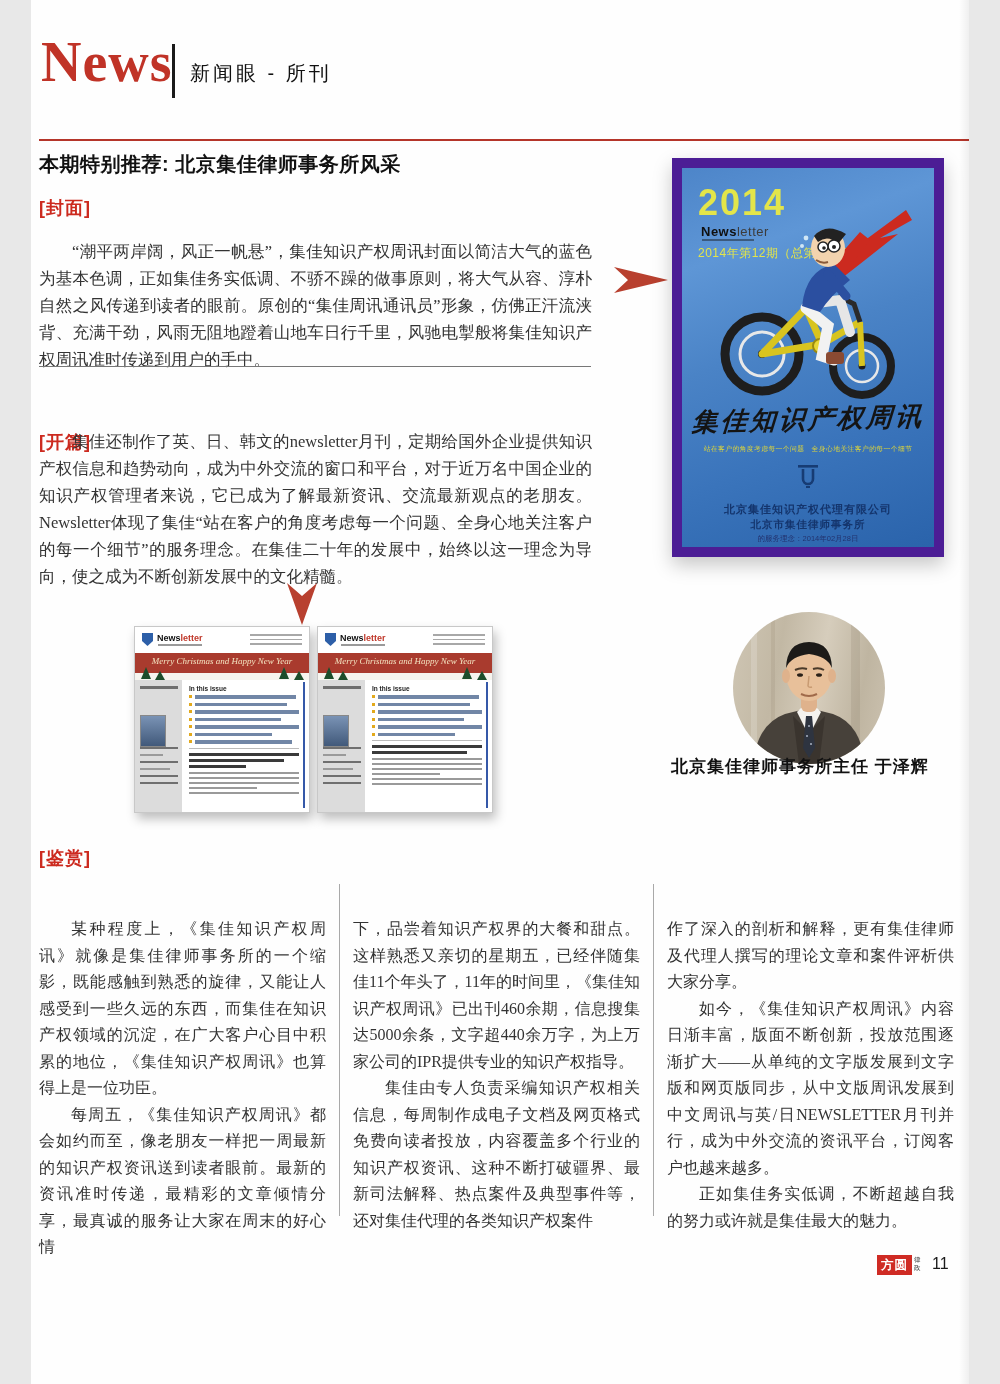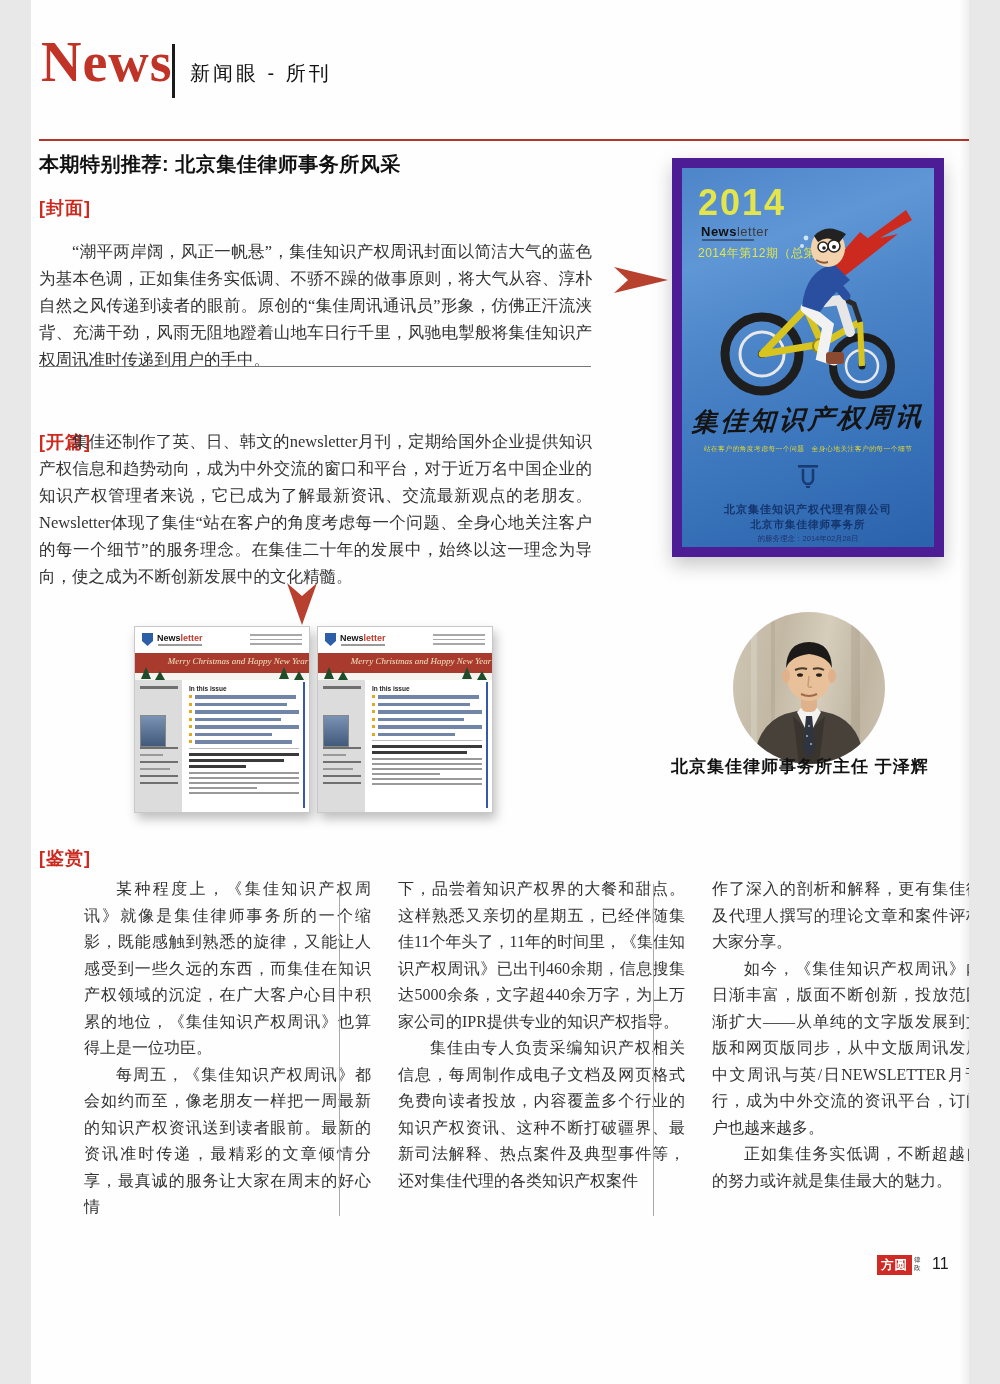--- a/index.html
+++ b/index.html
@@ -78,21 +78,21 @@
     clip-path:polygon(0 0,100% 0,100% 62%,50% 100%,0 62%);}
   .nl-mast{position:absolute;left:22px;top:6px;font-size:9px;font-weight:bold;}
   .nl-mast .mh-b{color:#111;}
   .nl-mast .mh-l{color:#c0392b;}
   .nl-mast-sub{position:absolute;left:23px;top:17px;width:44px;height:1.5px;background:#9a9a9a;}
   .nl-top-right{position:absolute;right:7px;top:7px;width:52px;}
   .nl-top-right div{height:1.5px;background:#a8a8a8;margin-bottom:3px;}
   .nl-banner{position:relative;height:27px;background:#a93b2e;}
   .nl-banner .script{
     position:absolute;left:0;top:3px;width:100%;text-align:center;
-    font-family:"Liberation Serif","DejaVu Serif",serif;font-style:italic;font-size:9px;color:#f3e3c0;white-space:nowrap;padding-left:16px;
+    font-family:"Liberation Serif","DejaVu Serif",serif;font-style:italic;font-size:9px;color:#f3e3c0;white-space:nowrap;
   }
   .nl-banner .village{position:absolute;left:0;bottom:0;width:100%;height:7px;background:#f6f4ee;}
   .nl-banner .tree{position:absolute;bottom:1px;width:0;height:0;border-left:5px solid transparent;border-right:5px solid transparent;border-bottom:12px solid #1d4d2b;}
   .nl-banner .tree.t1{left:6px;}
   .nl-banner .tree.t2{left:20px;bottom:0;border-bottom-width:9px;}
   .nl-banner .tree.t3{right:20px;}
   .nl-banner .tree.t4{right:5px;bottom:0;border-bottom-width:9px;}
   .nl-body{position:relative;display:flex;height:132px;}
   .nl-sidebar{width:38px;background:#dcdcdc;padding:6px 4px 0 5px;}
   .nl-sidebar .sb{height:2.5px;background:#6f6f6f;margin-bottom:4.5px;}
@@ -127,22 +127,22 @@
     position:absolute;left:702px;top:612px;width:152px;height:152px;border-radius:50%;overflow:hidden;
     background:linear-gradient(100deg,#cfc6b4 0%,#c2b8a4 30%,#d6cdbc 55%,#bfb5a1 80%,#ccc2b0 100%);
   }
   .portrait svg{display:block;}
   .portrait-caption{
     position:absolute;left:640px;top:740px;width:300px;
     font-size:17px;font-weight:bold;color:#111;letter-spacing:1px;margin-top:15px;
   }
 
   
-  .col{position:absolute;top:876px;width:287px;font-family:"Liberation Serif","DejaVu Serif",serif;
-    font-size:16px;line-height:26.5px;color:#333;text-align:justify;margin-left:45px;}
+  .col{position:absolute;top:916px;width:287px;font-family:"Liberation Serif","DejaVu Serif",serif;
+    font-size:16px;line-height:26.5px;color:#333;text-align:justify;}
   .col p{margin:0;}
   .col1{left:8px;}
   .col2{left:322px;}
   .col3{left:636px;}
   .vdiv{position:absolute;top:884px;height:332px;width:1px;background:#a9a9a9;}
   .vdiv1{left:308px;}
   .vdiv2{left:622px;}
 
   
   .footer-logo{position:absolute;left:846px;top:1255px;width:35px;height:20px;background:#cf2b24;

